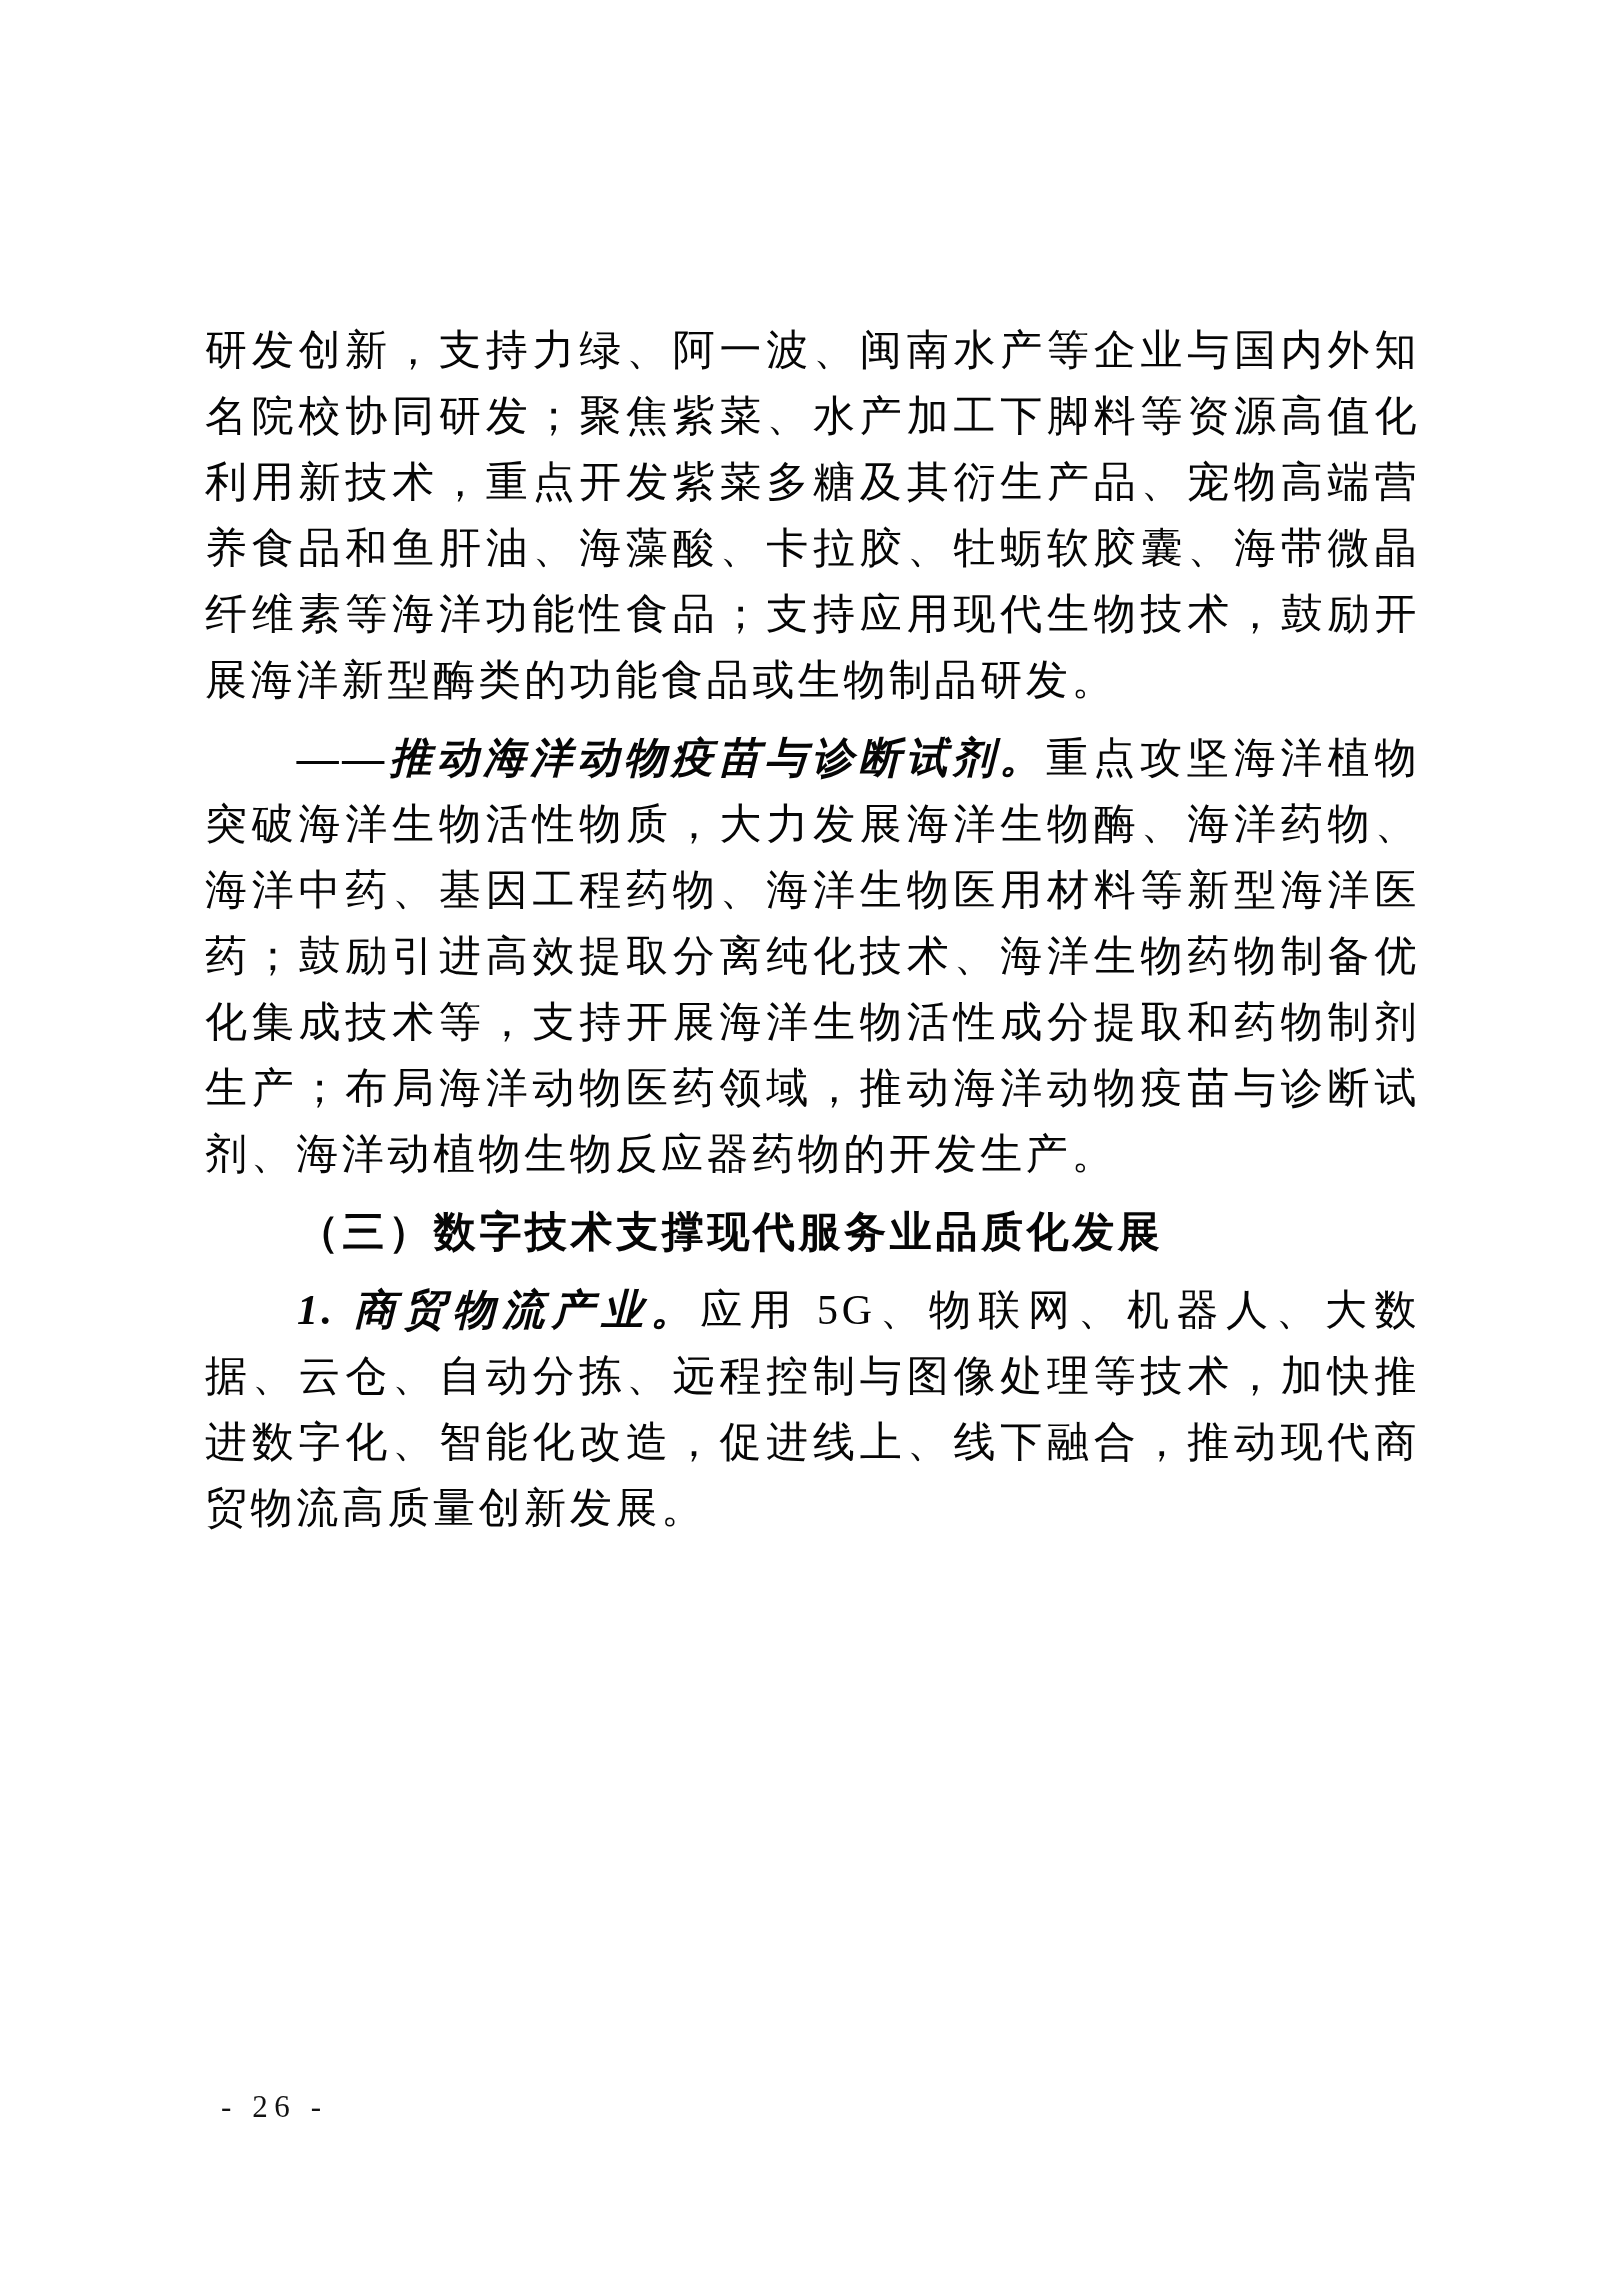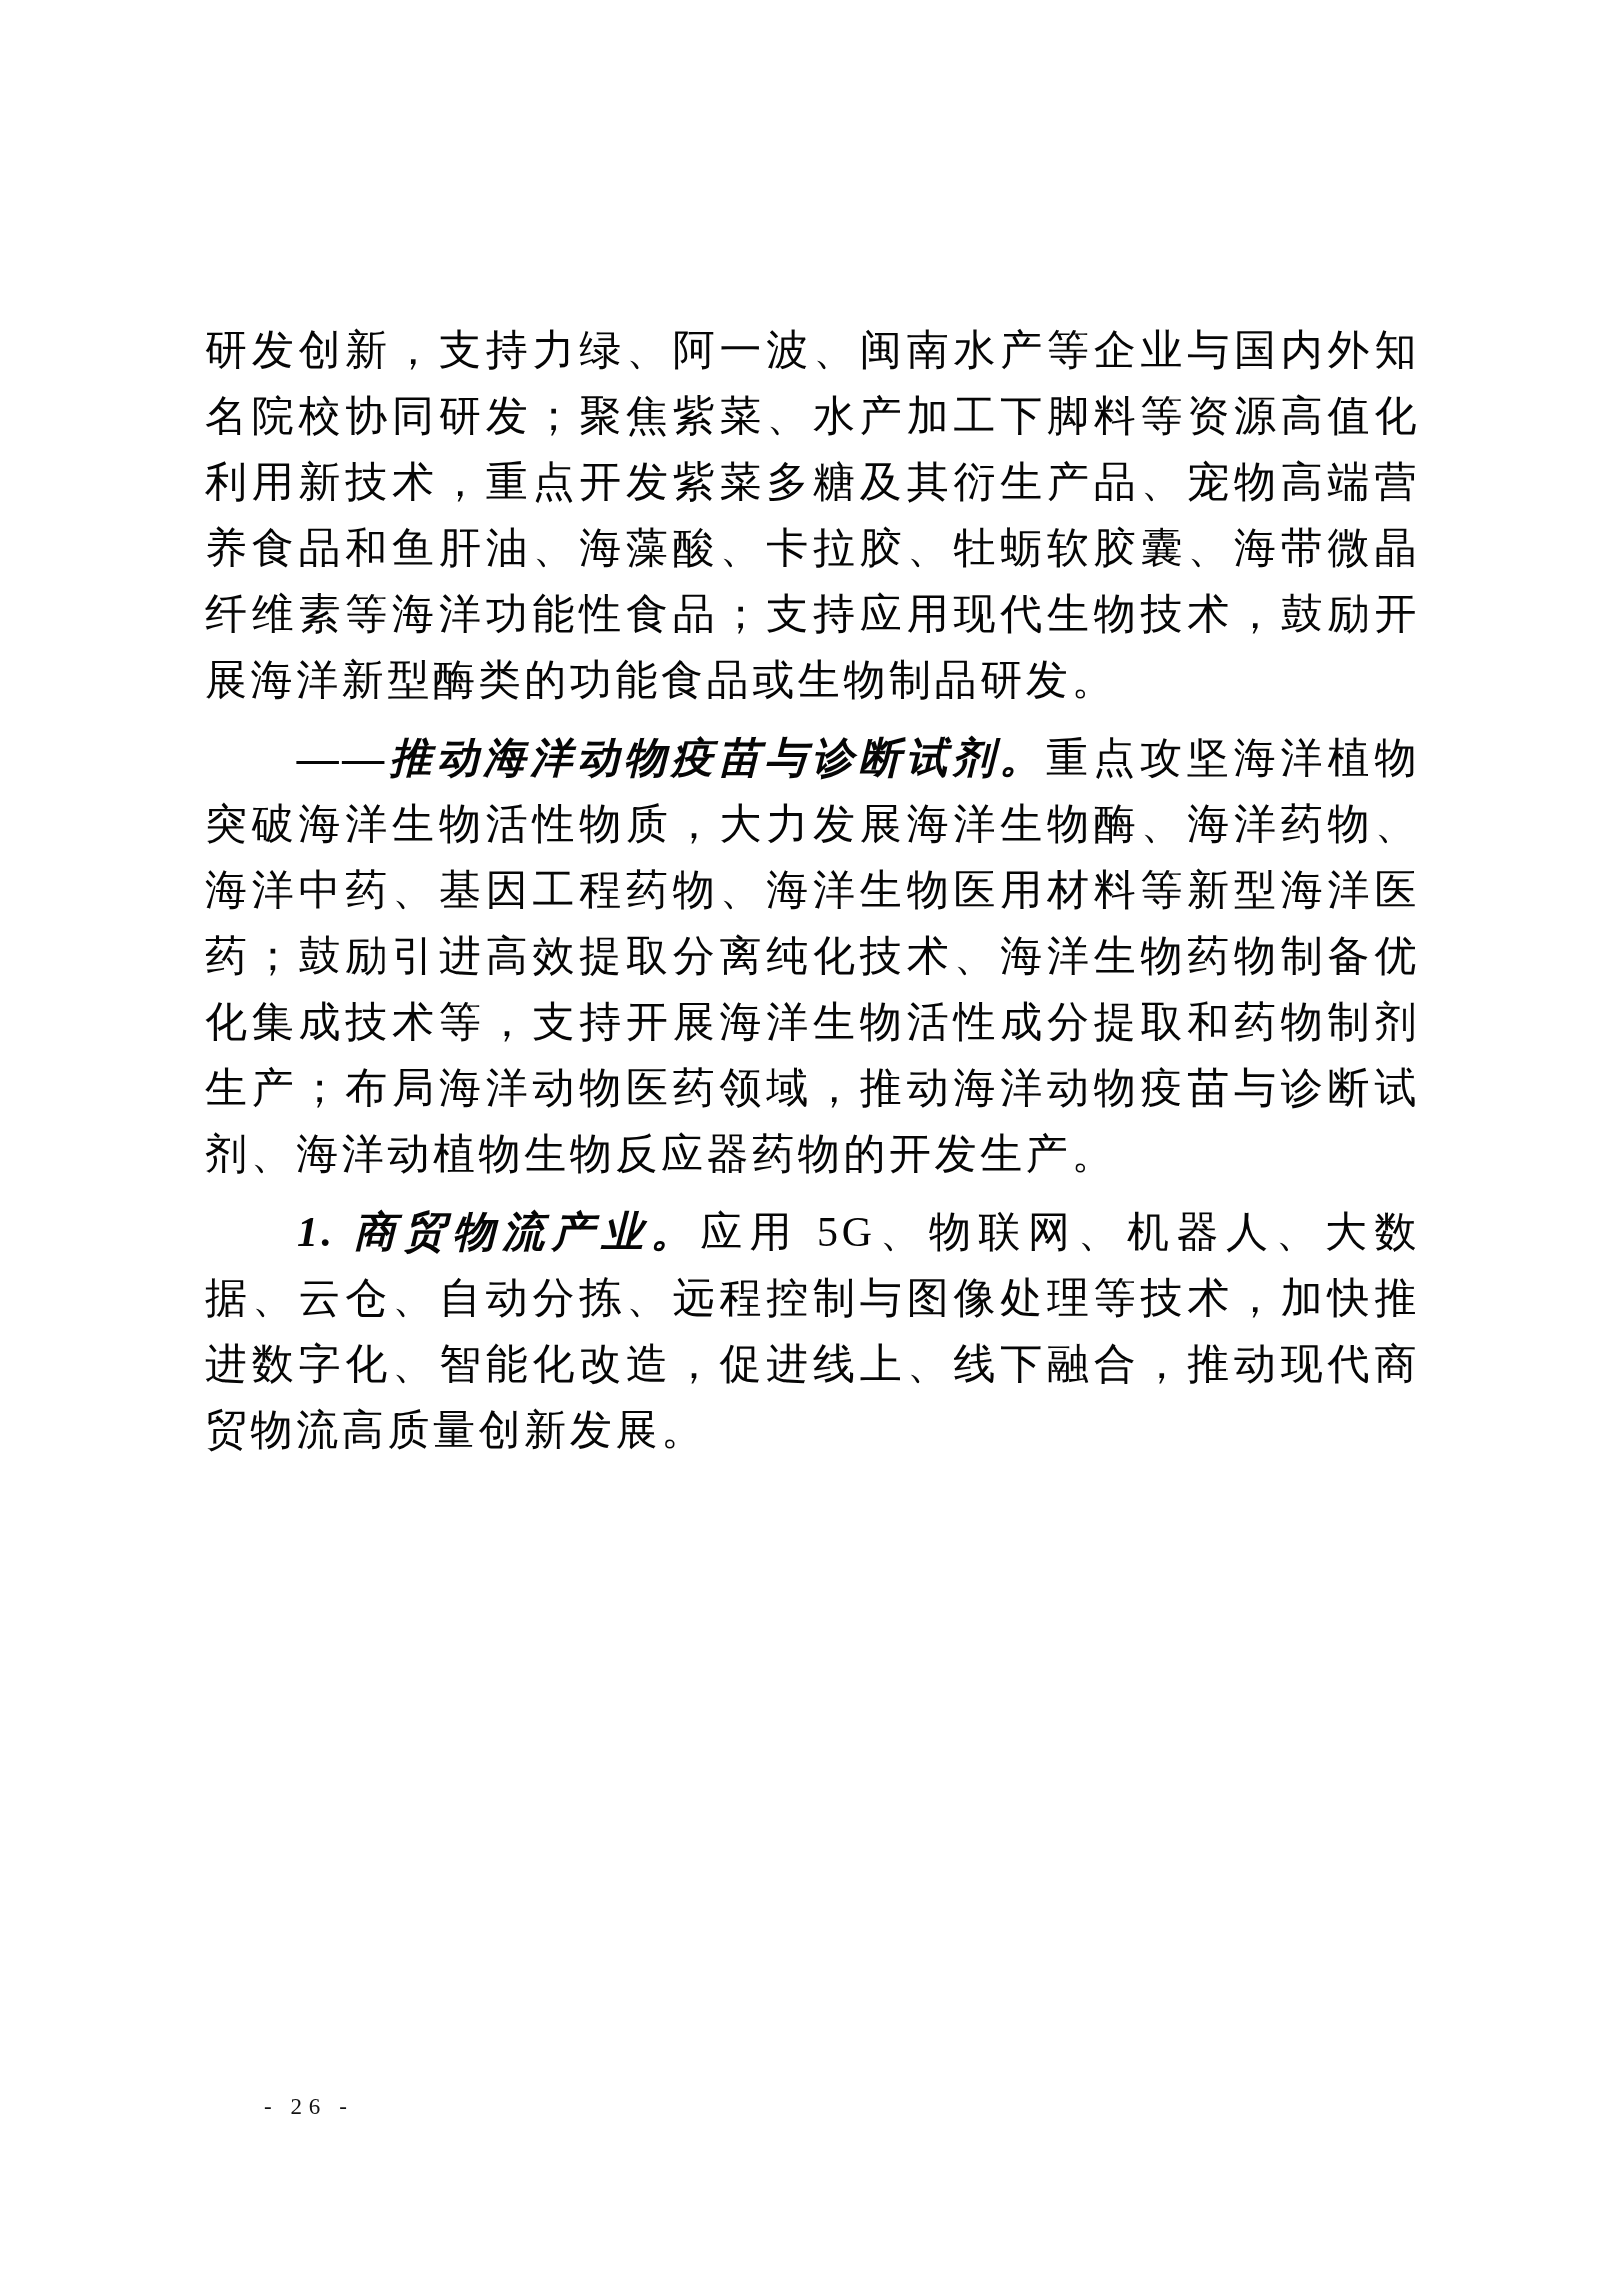--- a/index.html
+++ b/index.html
@@ -43,39 +43,39 @@
     font-style: italic;
   }
   .para.heading {
     font-weight: 700;
     font-style: normal;
   }
   .page-number {
     position: absolute;
     left: 221px;
     top: 2087px;
-    font-size: 23px;
+    font-size: 31px;
     line-height: 39px;
     letter-spacing: 6.6px;
     color: #121212;
     font-family: "Liberation Serif", "DejaVu Serif", serif;
-    margin-left: 43px;
   }
 </style>
 </head>
 <body>
 
 <main class="page">
 
   <section class="text-block">
 
     <p class="para"><span>研发创新，支持力绿、阿一波、闽南水产等企业与国内外知名院校协同研发；聚焦紫菜、水产加工下脚料等资源高值化利用新技术，重点开发紫菜多糖及其衍生产品、宠物高端营养食品和鱼肝油、海藻酸、卡拉胶、牡蛎软胶囊、海带微晶纤维素等海洋功能性食品；支持应用现代生物技术，鼓励开展海洋新型酶类的功能食品或生物制品研发。</span></p>
 
     <p class="para indent"><span class="lead">——推动海洋动物疫苗与诊断试剂。</span><span>重点攻坚海洋植物突破海洋生物活性物质，大力发展海洋生物酶、海洋药物、海洋中药、基因工程药物、海洋生物医用材料等新型海洋医药；鼓励引进高效提取分离纯化技术、海洋生物药物制备优化集成技术等，支持开展海洋生物活性成分提取和药物制剂生产；布局海洋动物医药领域，推动海洋动物疫苗与诊断试剂、海洋动植物生物反应器药物的开发生产。</span></p>
 
+    <p class="para indent heading">（三）数字技术支撑现代服务业品质化发展</p>
 
 
     <p class="para indent"><span class="lead">1. 商贸物流产业。</span><span>应用 5G、物联网、机器人、大数据、云仓、自动分拣、远程控制与图像处理等技术，加快推进数字化、智能化改造，促进线上、线下融合，推动现代商贸物流高质量创新发展。</span></p>
 
 
   </section>
 
   <footer class="page-number">- 26 -</footer>
 
 </main>

